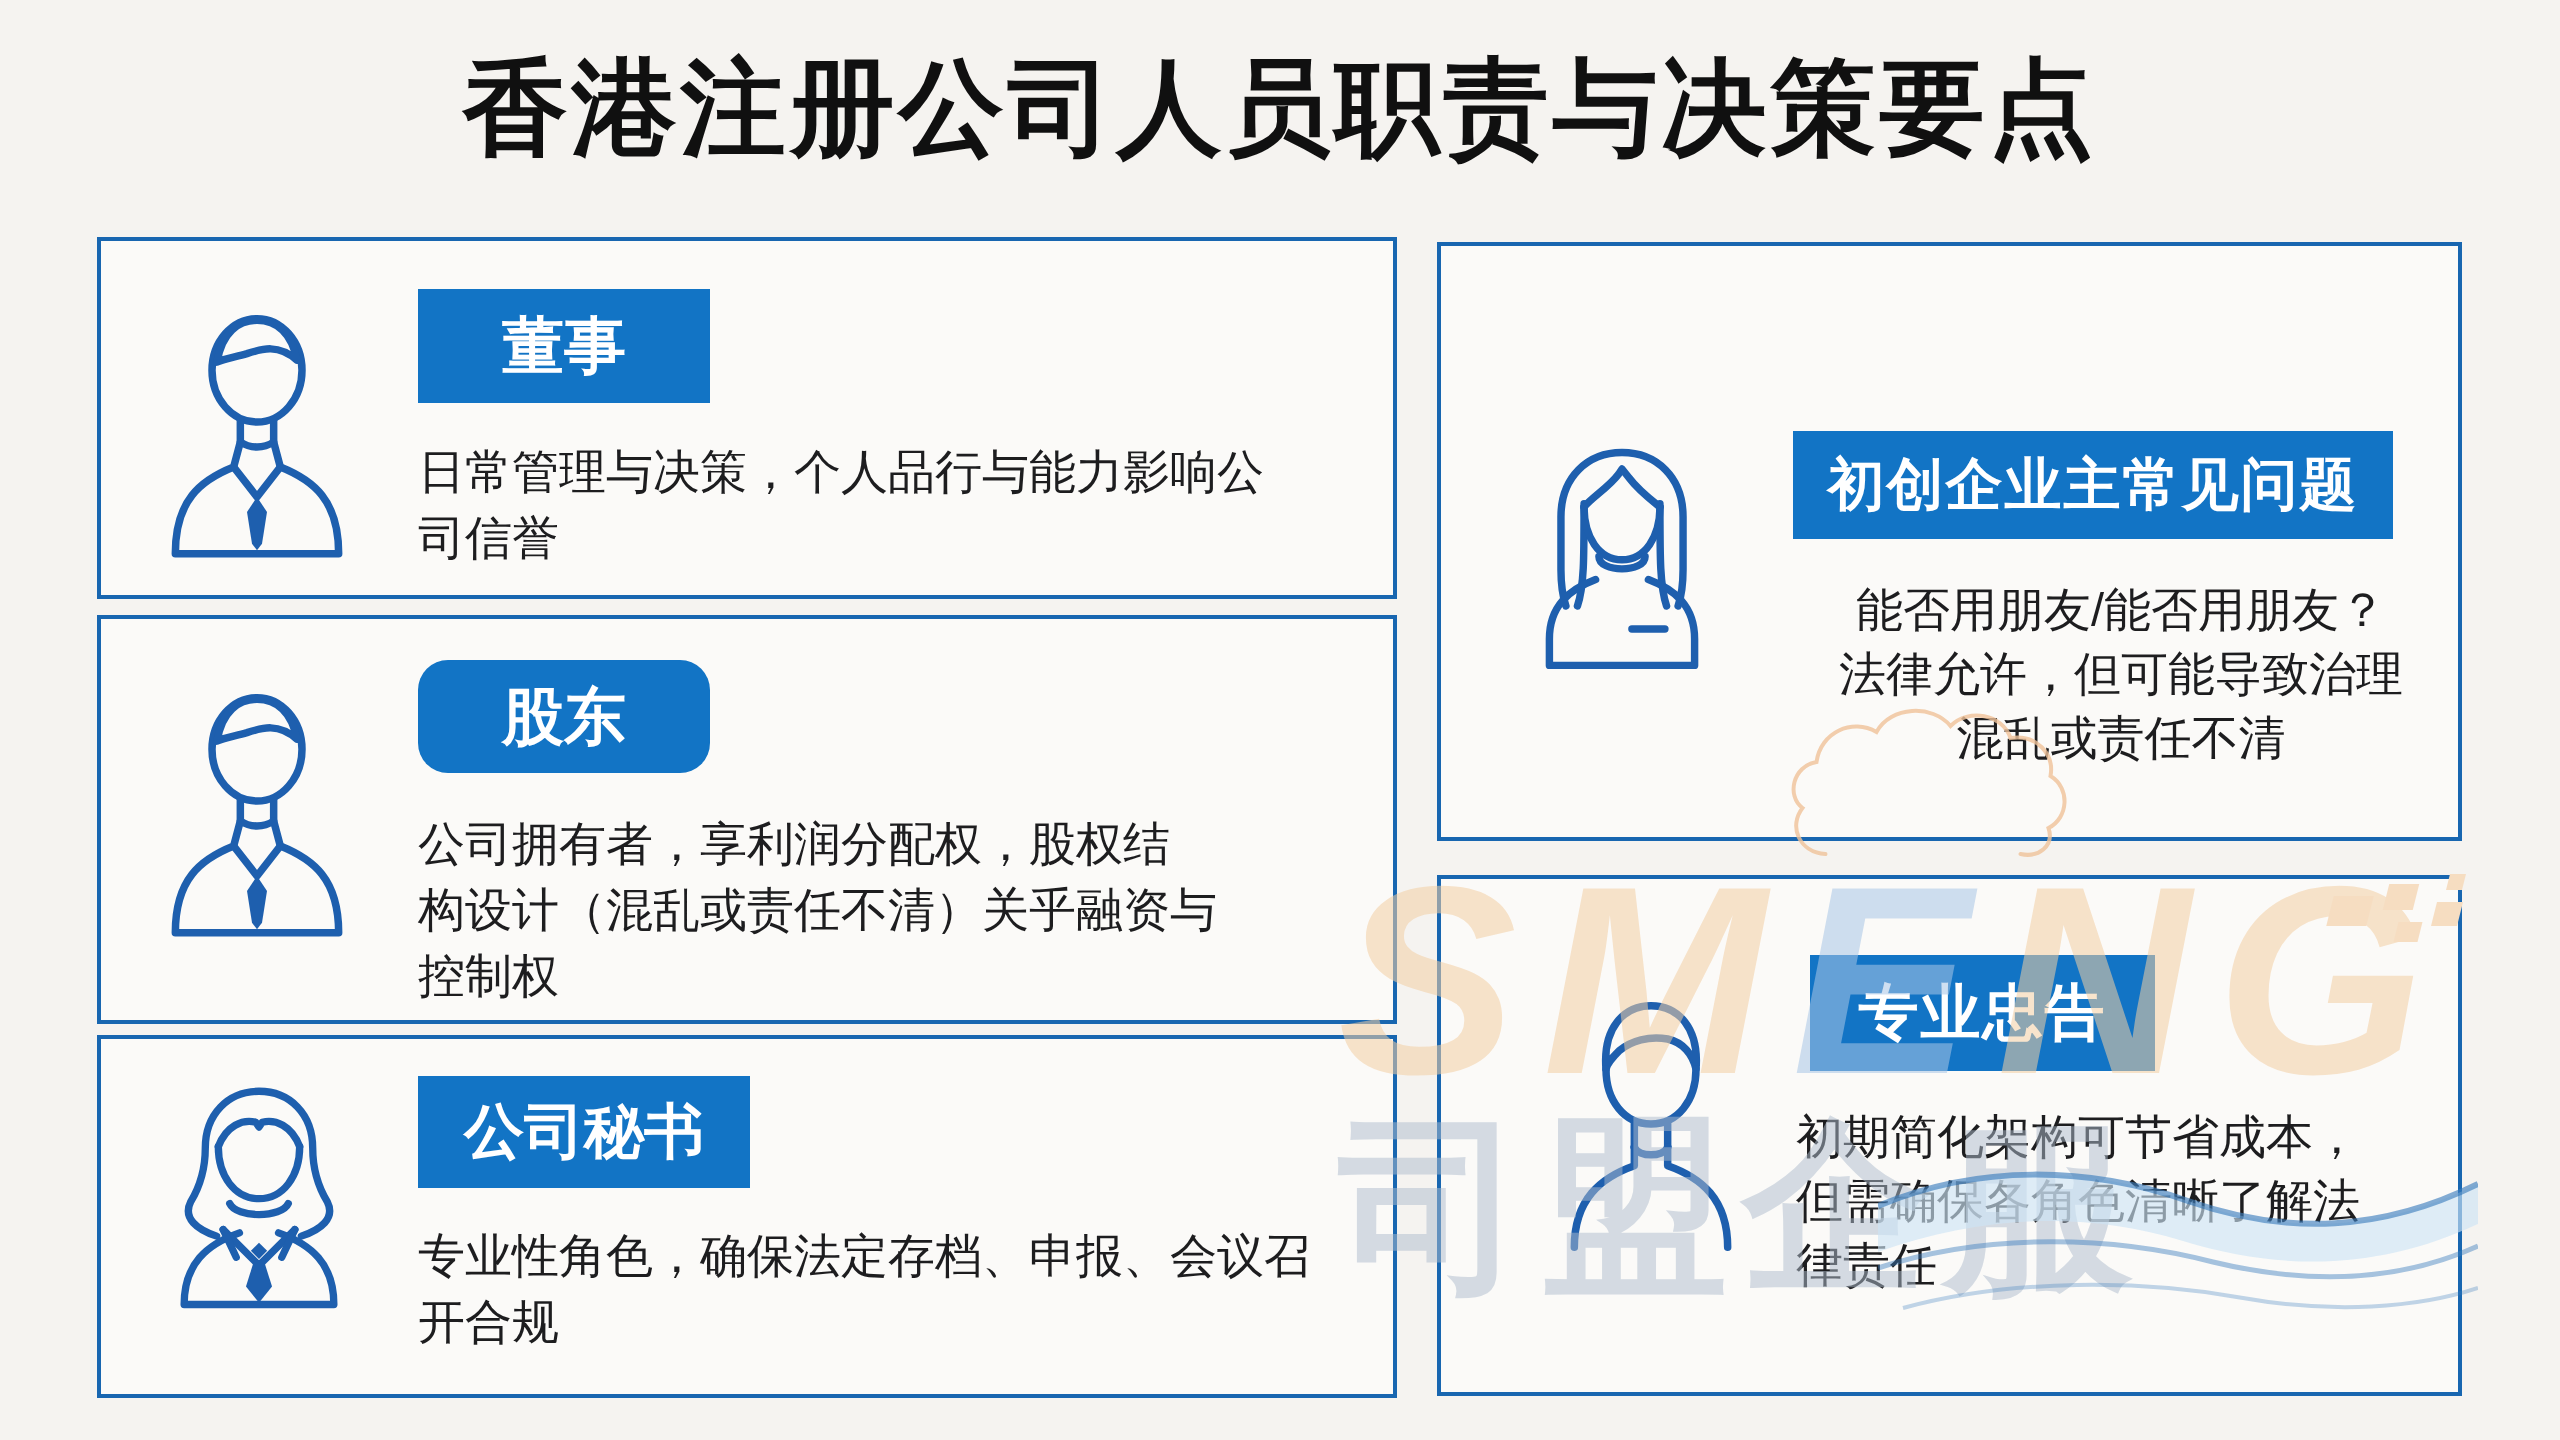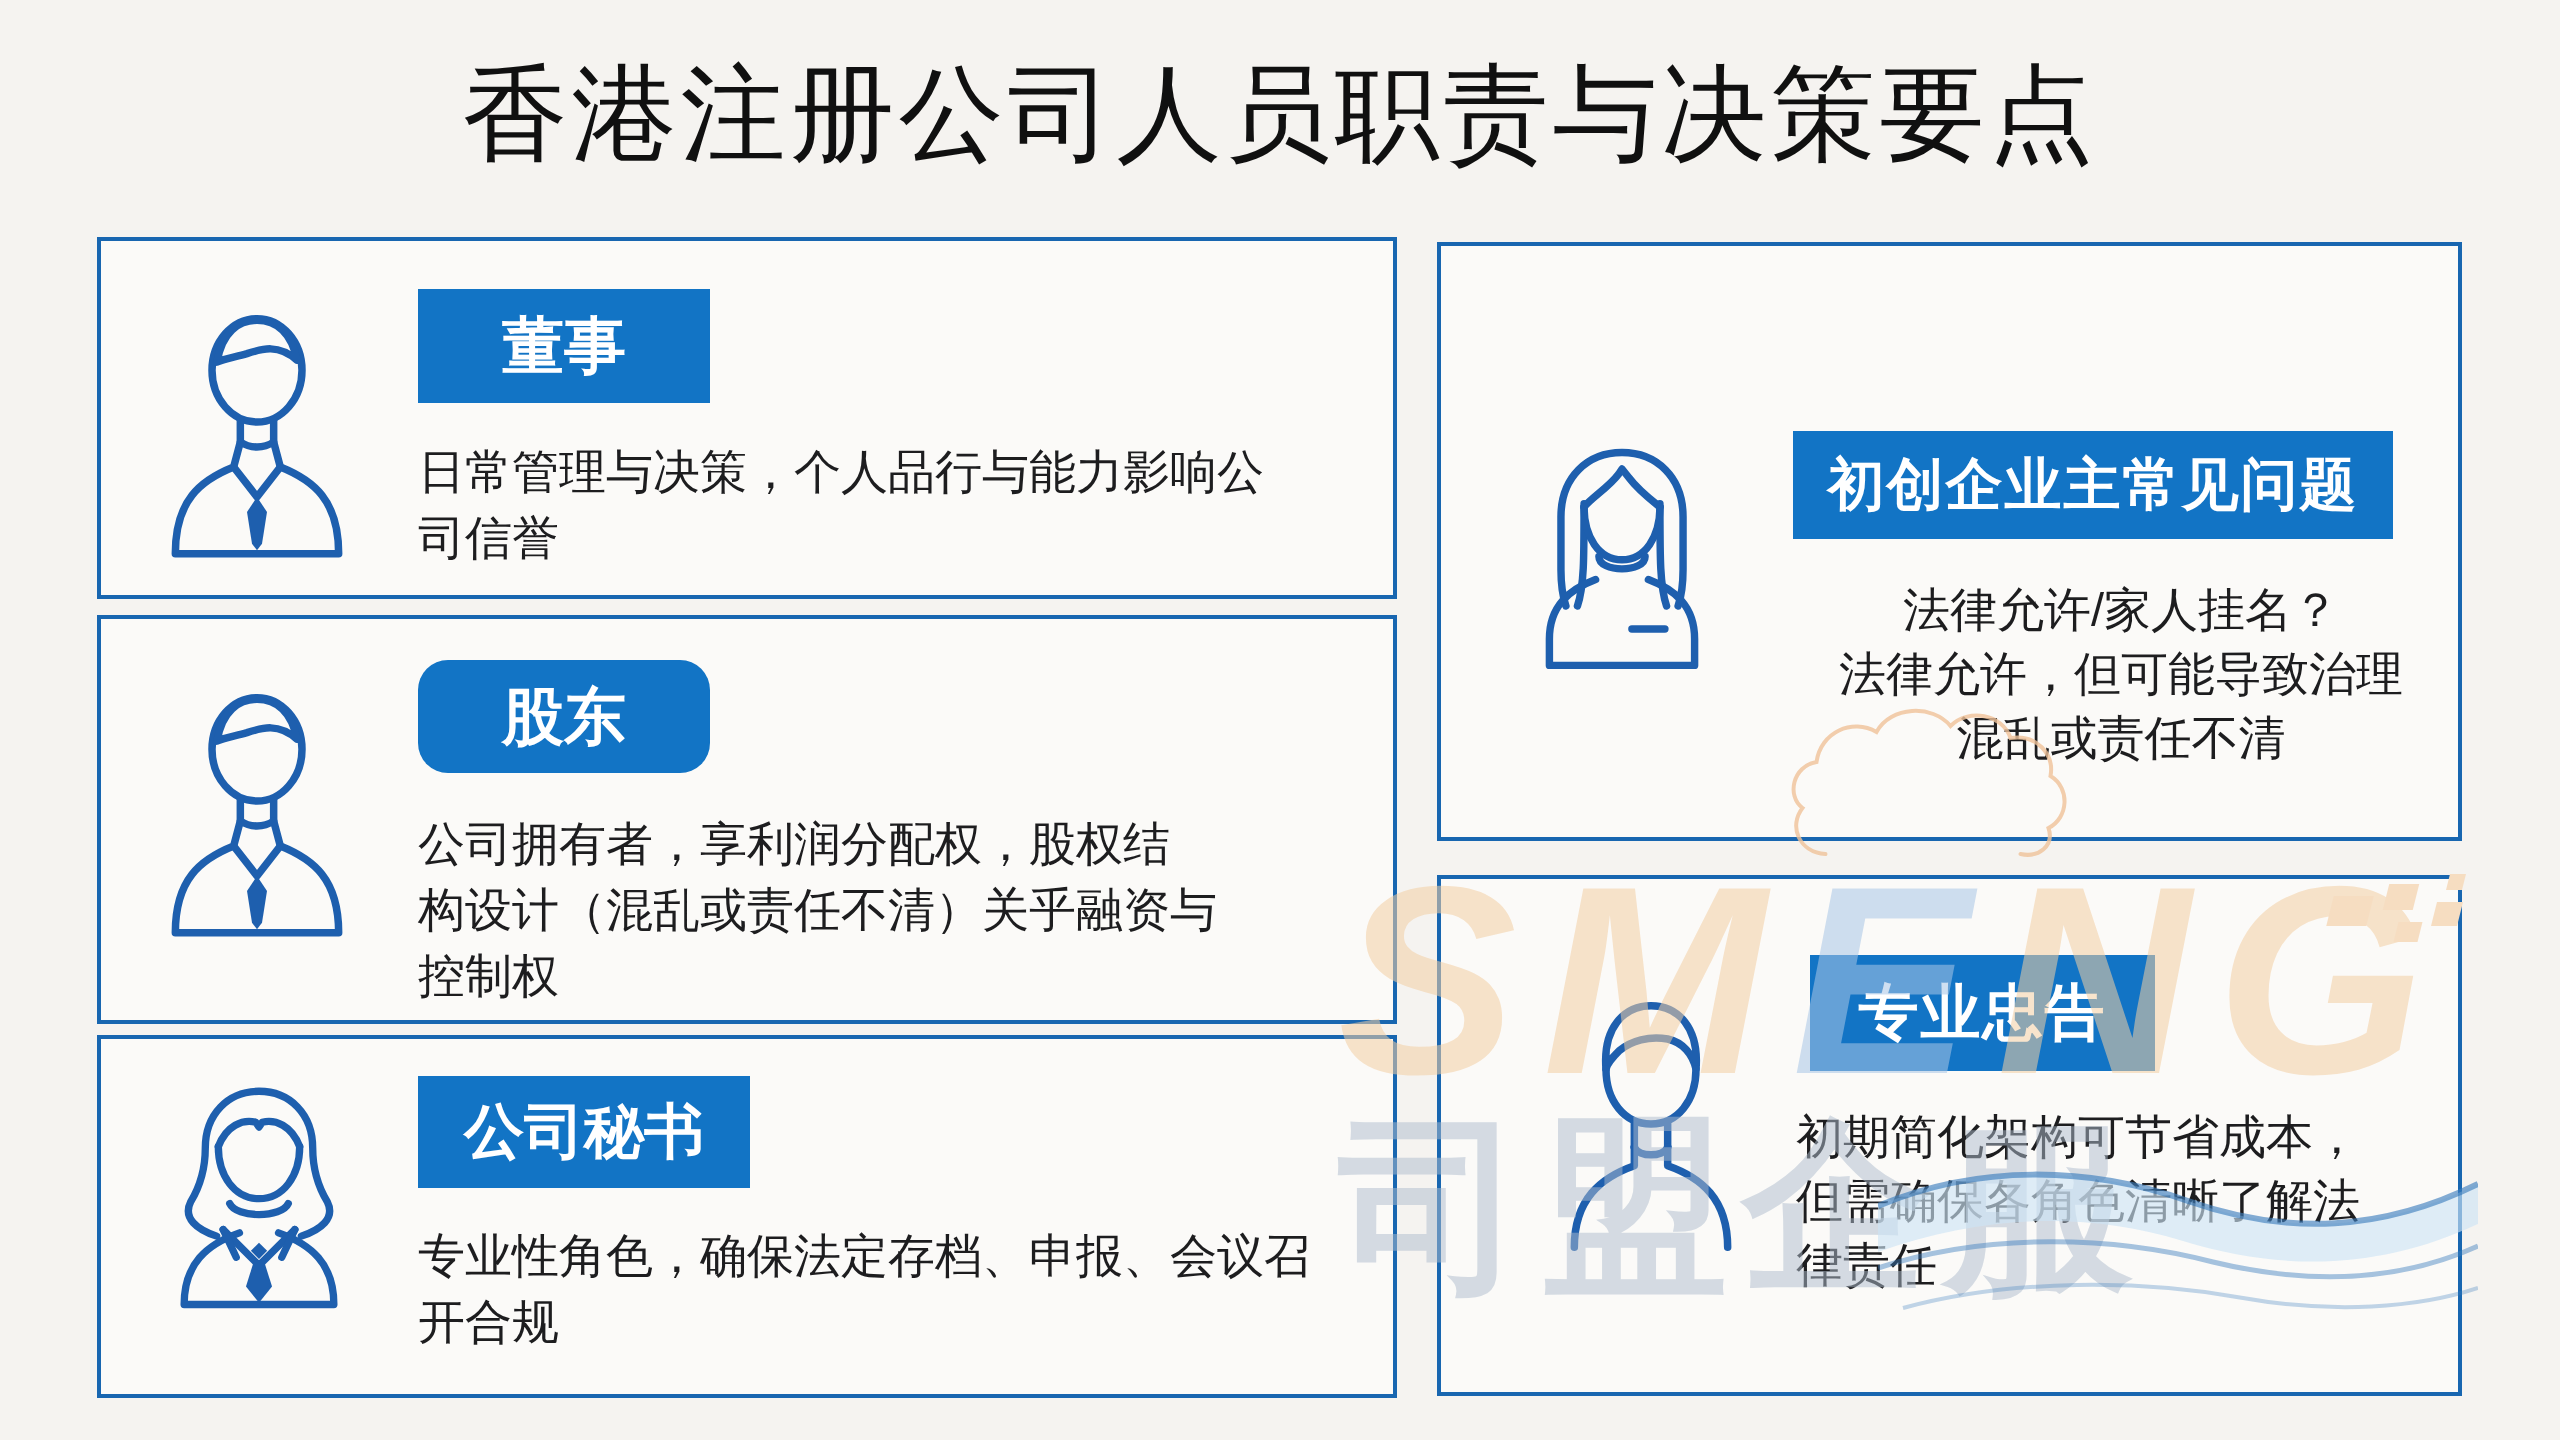--- a/index.html
+++ b/index.html
@@ -9,22 +9,22 @@
   }
   .canvas{
     position:relative;
     width:2560px;height:1440px;
     background:var(--bg,#f5f3f0);
     overflow:hidden;
   }
   
   .title{
     position:absolute;left:0;right:0;top:48px;
-    margin:6px;text-align:center;
-    font-size:105px;line-height:120px;font-weight:normal;
+    margin:0;text-align:center;
+    font-size:105px;line-height:120px;font-weight:bold;
     letter-spacing:4px;color:var(--title,#101010);
   }
   
   .wm{position:absolute;inset:0;z-index:3;pointer-events:none;}
   .wm-logo{
     position:absolute;left:1338px;top:846px;
     font-size:268px;line-height:1;font-weight:bold;font-style:italic;
     letter-spacing:26px;opacity:.55;white-space:nowrap;
   }
   .wm-logo .lt-a{color:var(--wm-orange,#f3cfa4);}
@@ -169,21 +169,21 @@
     <svg class="person" viewBox="0 0 120 145" aria-hidden="true">
       <path d="M26,104 C24,98 23,90 23,82 L23,50 C23,26 39,11 60,11 C81,11 97,26 97,50 L97,82 C97,90 96,98 94,104"></path>
       <path d="M37,42 C37,76 37,92 33,104 M83,42 C83,76 83,92 87,104"></path>
       <path d="M37,44 C42,38 52,32 58,24 L60,21 L64,26 C70,34 78,40 83,44"></path>
       <path d="M37,44 C37,62 46,76 60,76 C74,76 83,62 83,44"></path>
       <path d="M46,74 C46,84 74,84 74,74"></path>
       <path d="M44,88 C28,94 16,104 16,124 L16,140 L104,140 L104,124 C104,104 92,94 76,88"></path>
       <path d="M66,118 L86,118"></path>
     </svg>
     <div class="badge">初创企业主常见问题</div>
-    <p class="desc">法律允许/家人挂名？
+    <p class="desc">能否用朋友/能否用朋友？
 法律允许，但可能导致治理
 混乱或责任不清</p>
   </section>
 
   <section class="card card-advice">
     <svg class="person" viewBox="0 0 120 160" aria-hidden="true">
       <path d="M33,50 C31,25 44,12 60,12 C76,12 89,25 87,50 C85,41 79,34 70,32 C59,30 48,33 41,39 C37,43 34,46 33,50"></path>
       <path d="M33,50 C33,69 44,83 60,83 C76,83 87,69 87,50"></path>
       <path d="M50,83 L50,97 M70,83 L70,97"></path>
       <path d="M50,97 C53,103 67,103 70,97"></path>

